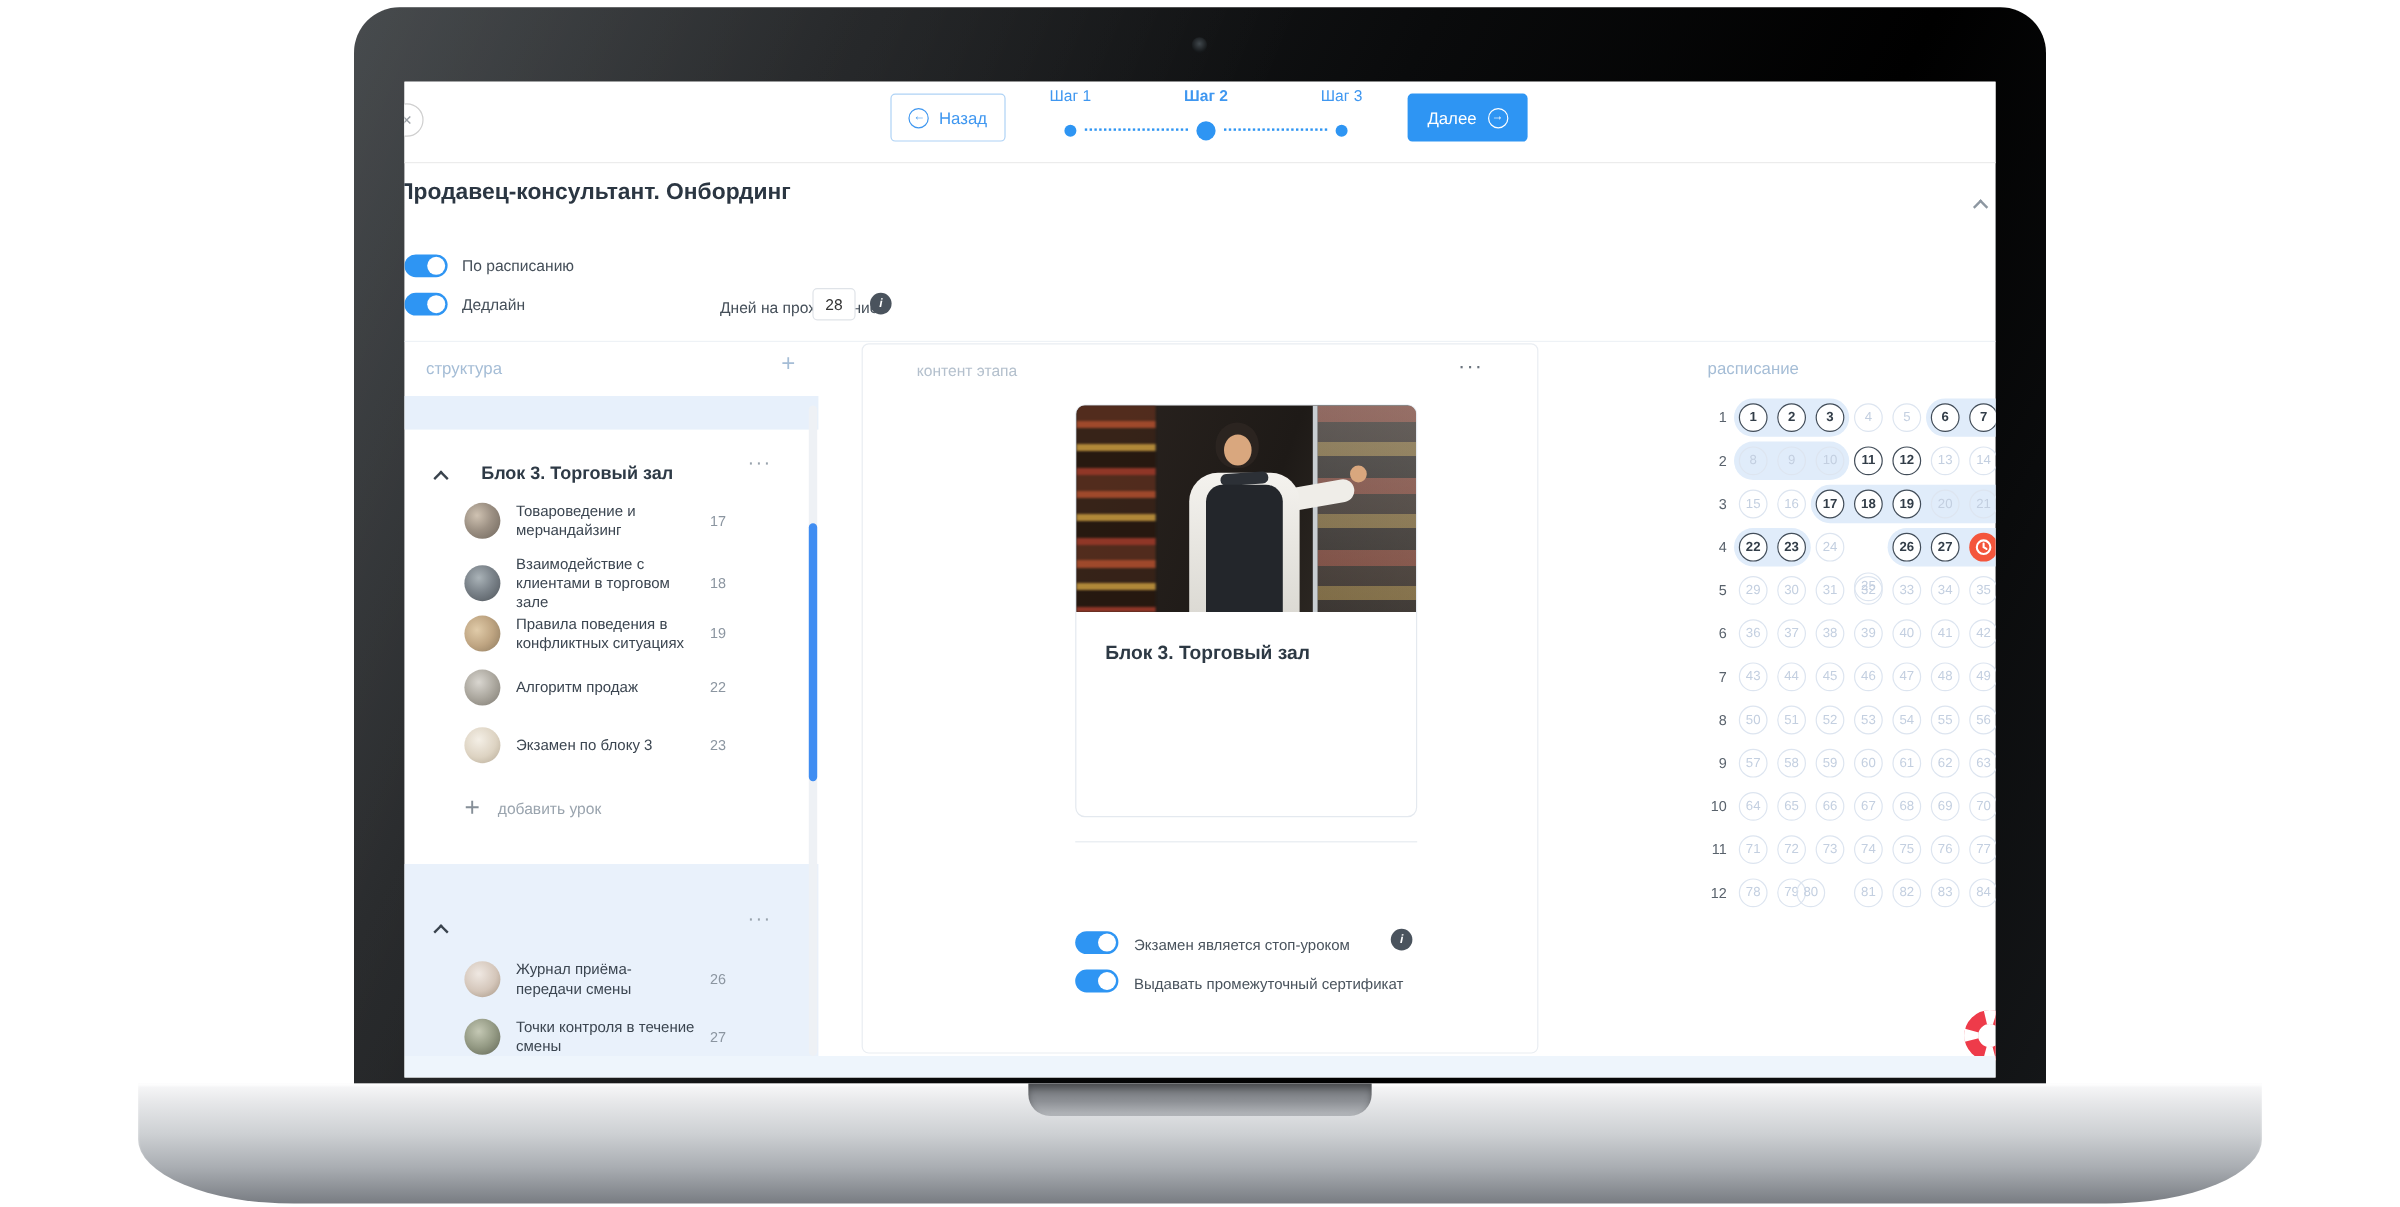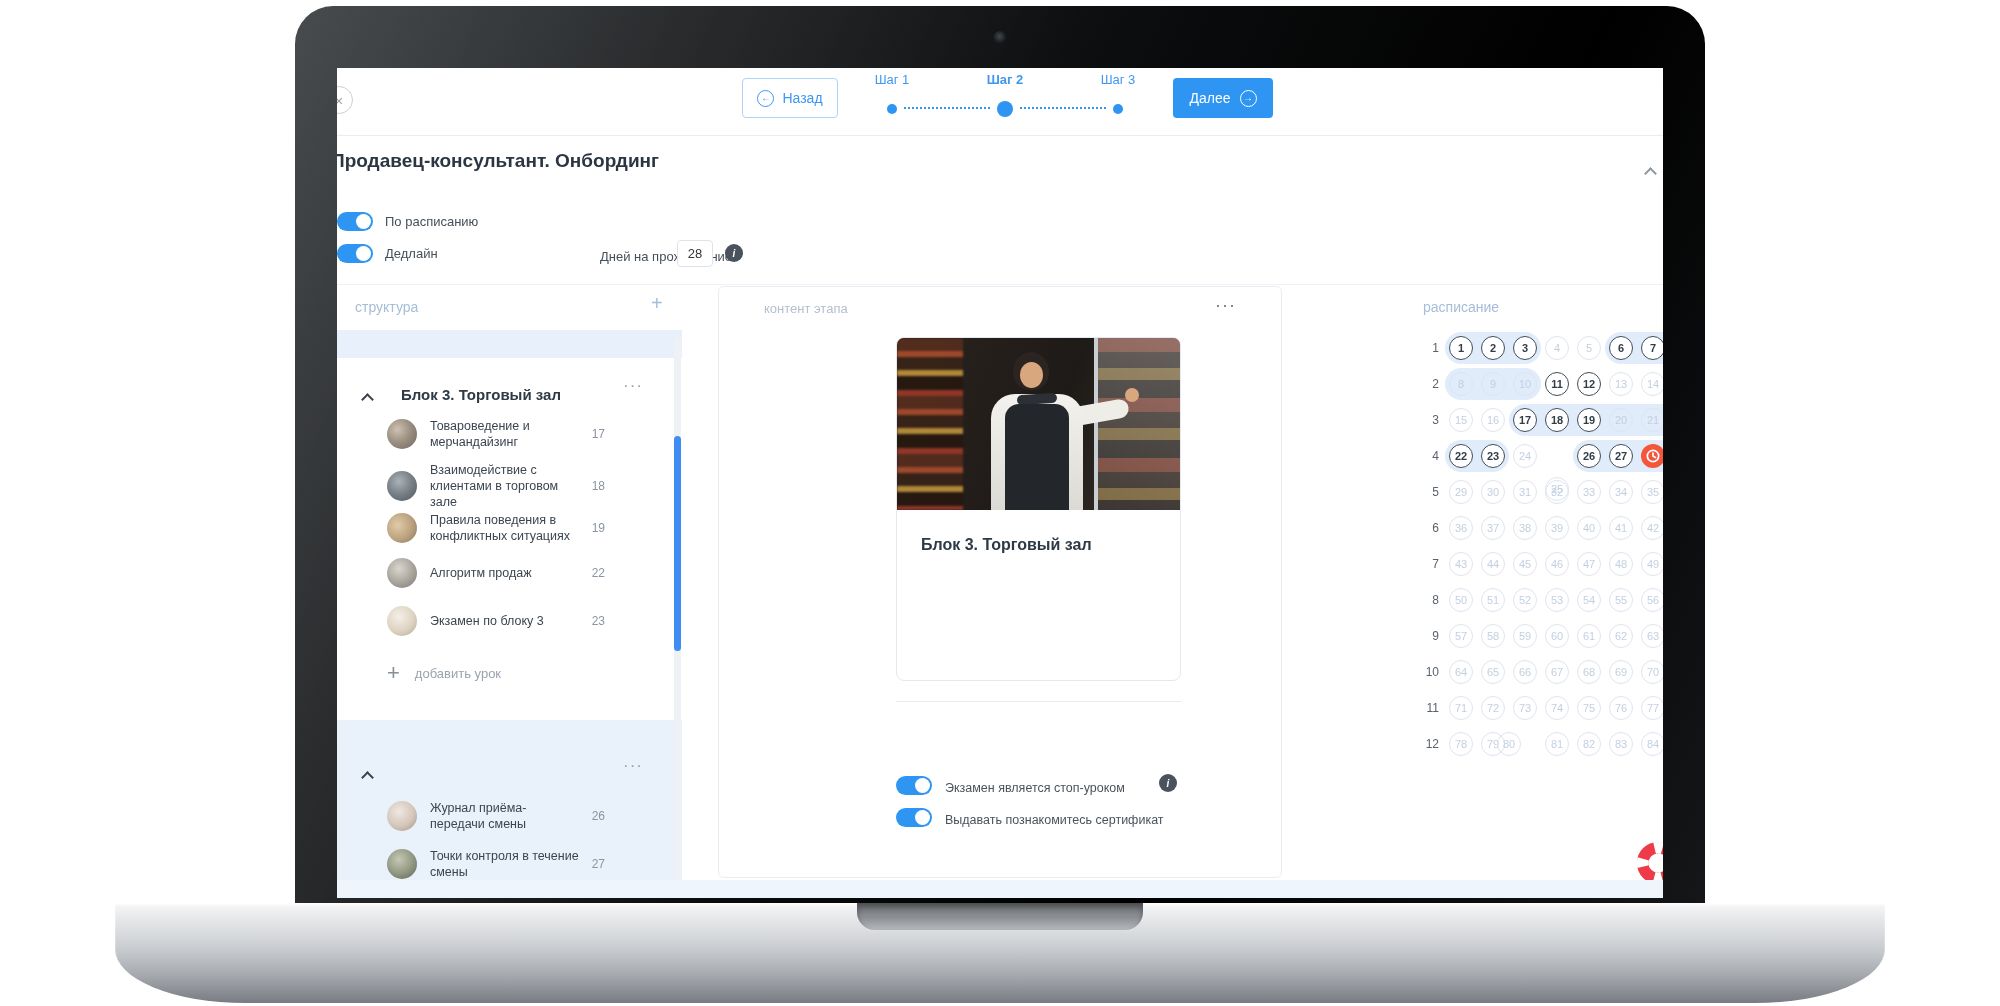--- a/index.html
+++ b/index.html
@@ -260,21 +260,21 @@
 
         <div class="mid-divider"></div>
 
         <div class="mid-toggle-row" style="top:489px">
           <span class="toggle"></span>
           <span>Экзамен является стоп-уроком</span>
         </div>
         <span class="info-ic mid-info">i</span>
         <div class="mid-toggle-row" style="top:521px">
           <span class="toggle"></span>
-          <span>Выдавать познакомитесь сертификат</span>
+          <span>Выдавать промежуточный сертификат</span>
         </div>
       </div>
 
       <div class="panel-header sched-header">расписание</div>
       <div class="sched-grid">
           <div class="sched-row">
             <span class="sched-rowlabel">1</span>
             <div class="sched-pill" style="left: -4px; width: 96px;"></div>
             <div class="sched-pill" style="left: 156px; width: 88px;"></div>
             <div class="day on" style="left: 0px;">1</div>

